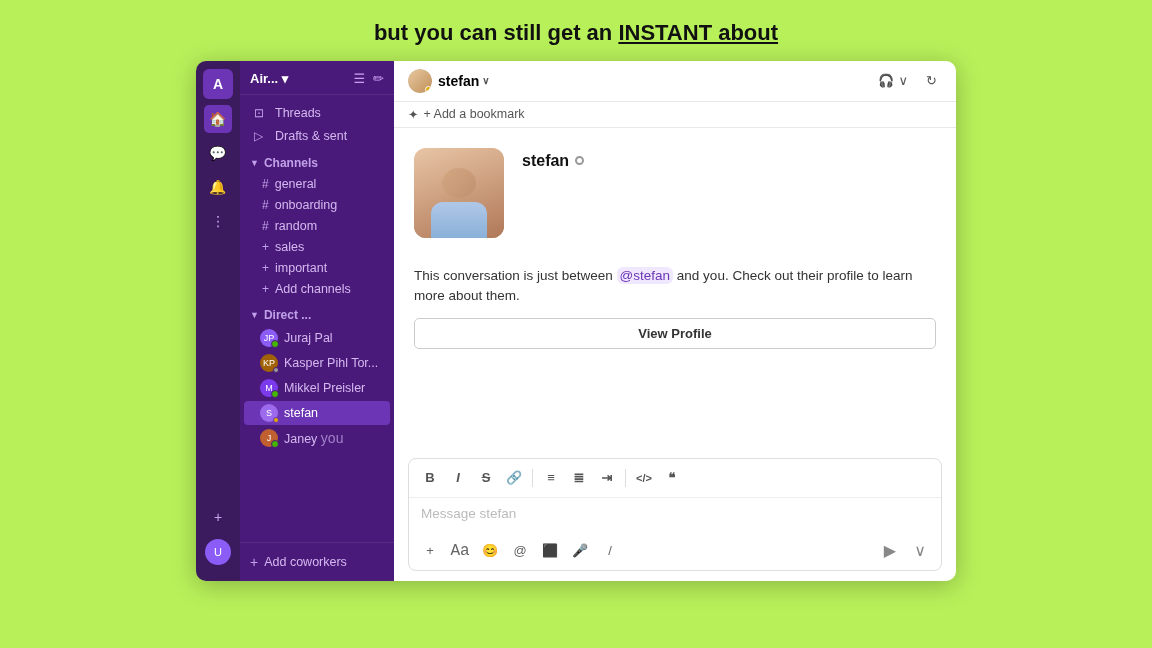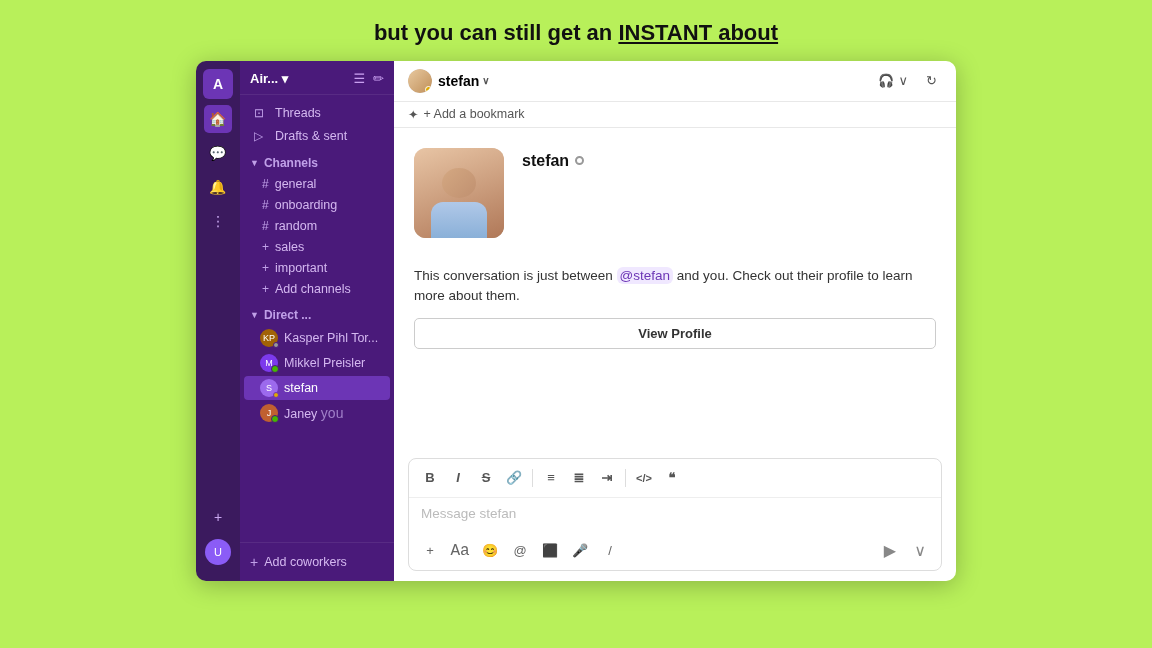--- a/index.html
+++ b/index.html
@@ -420,20 +420,24 @@
       <div class="channel-item">
         <span class="plus-icon">+</span>
         <span>Add channels</span>
       </div>
 
       <div class="section-header">
         <span class="arrow">▼</span>
         <span>Direct ...</span>
       </div>
 
+      <div class="dm-item">
+        <div class="dm-avatar online" style="background:#8b5cf6;">JP</div>
+        <span>Juraj Pal</span>
+      </div>
       <div class="dm-item">
         <div class="dm-avatar" style="background:#a16207; position:relative;">
           KP
           <span style="position:absolute;bottom:-1px;right:-1px;width:6px;height:6px;border-radius:50%;background:#999;border:1px solid #4a1a7a;"></span>
         </div>
         <span>Kasper Pihl Tor...</span>
       </div>
       <div class="dm-item">
         <div class="dm-avatar online" style="background:#7c3aed;">M</div>
         <span>Mikkel Preisler</span>

